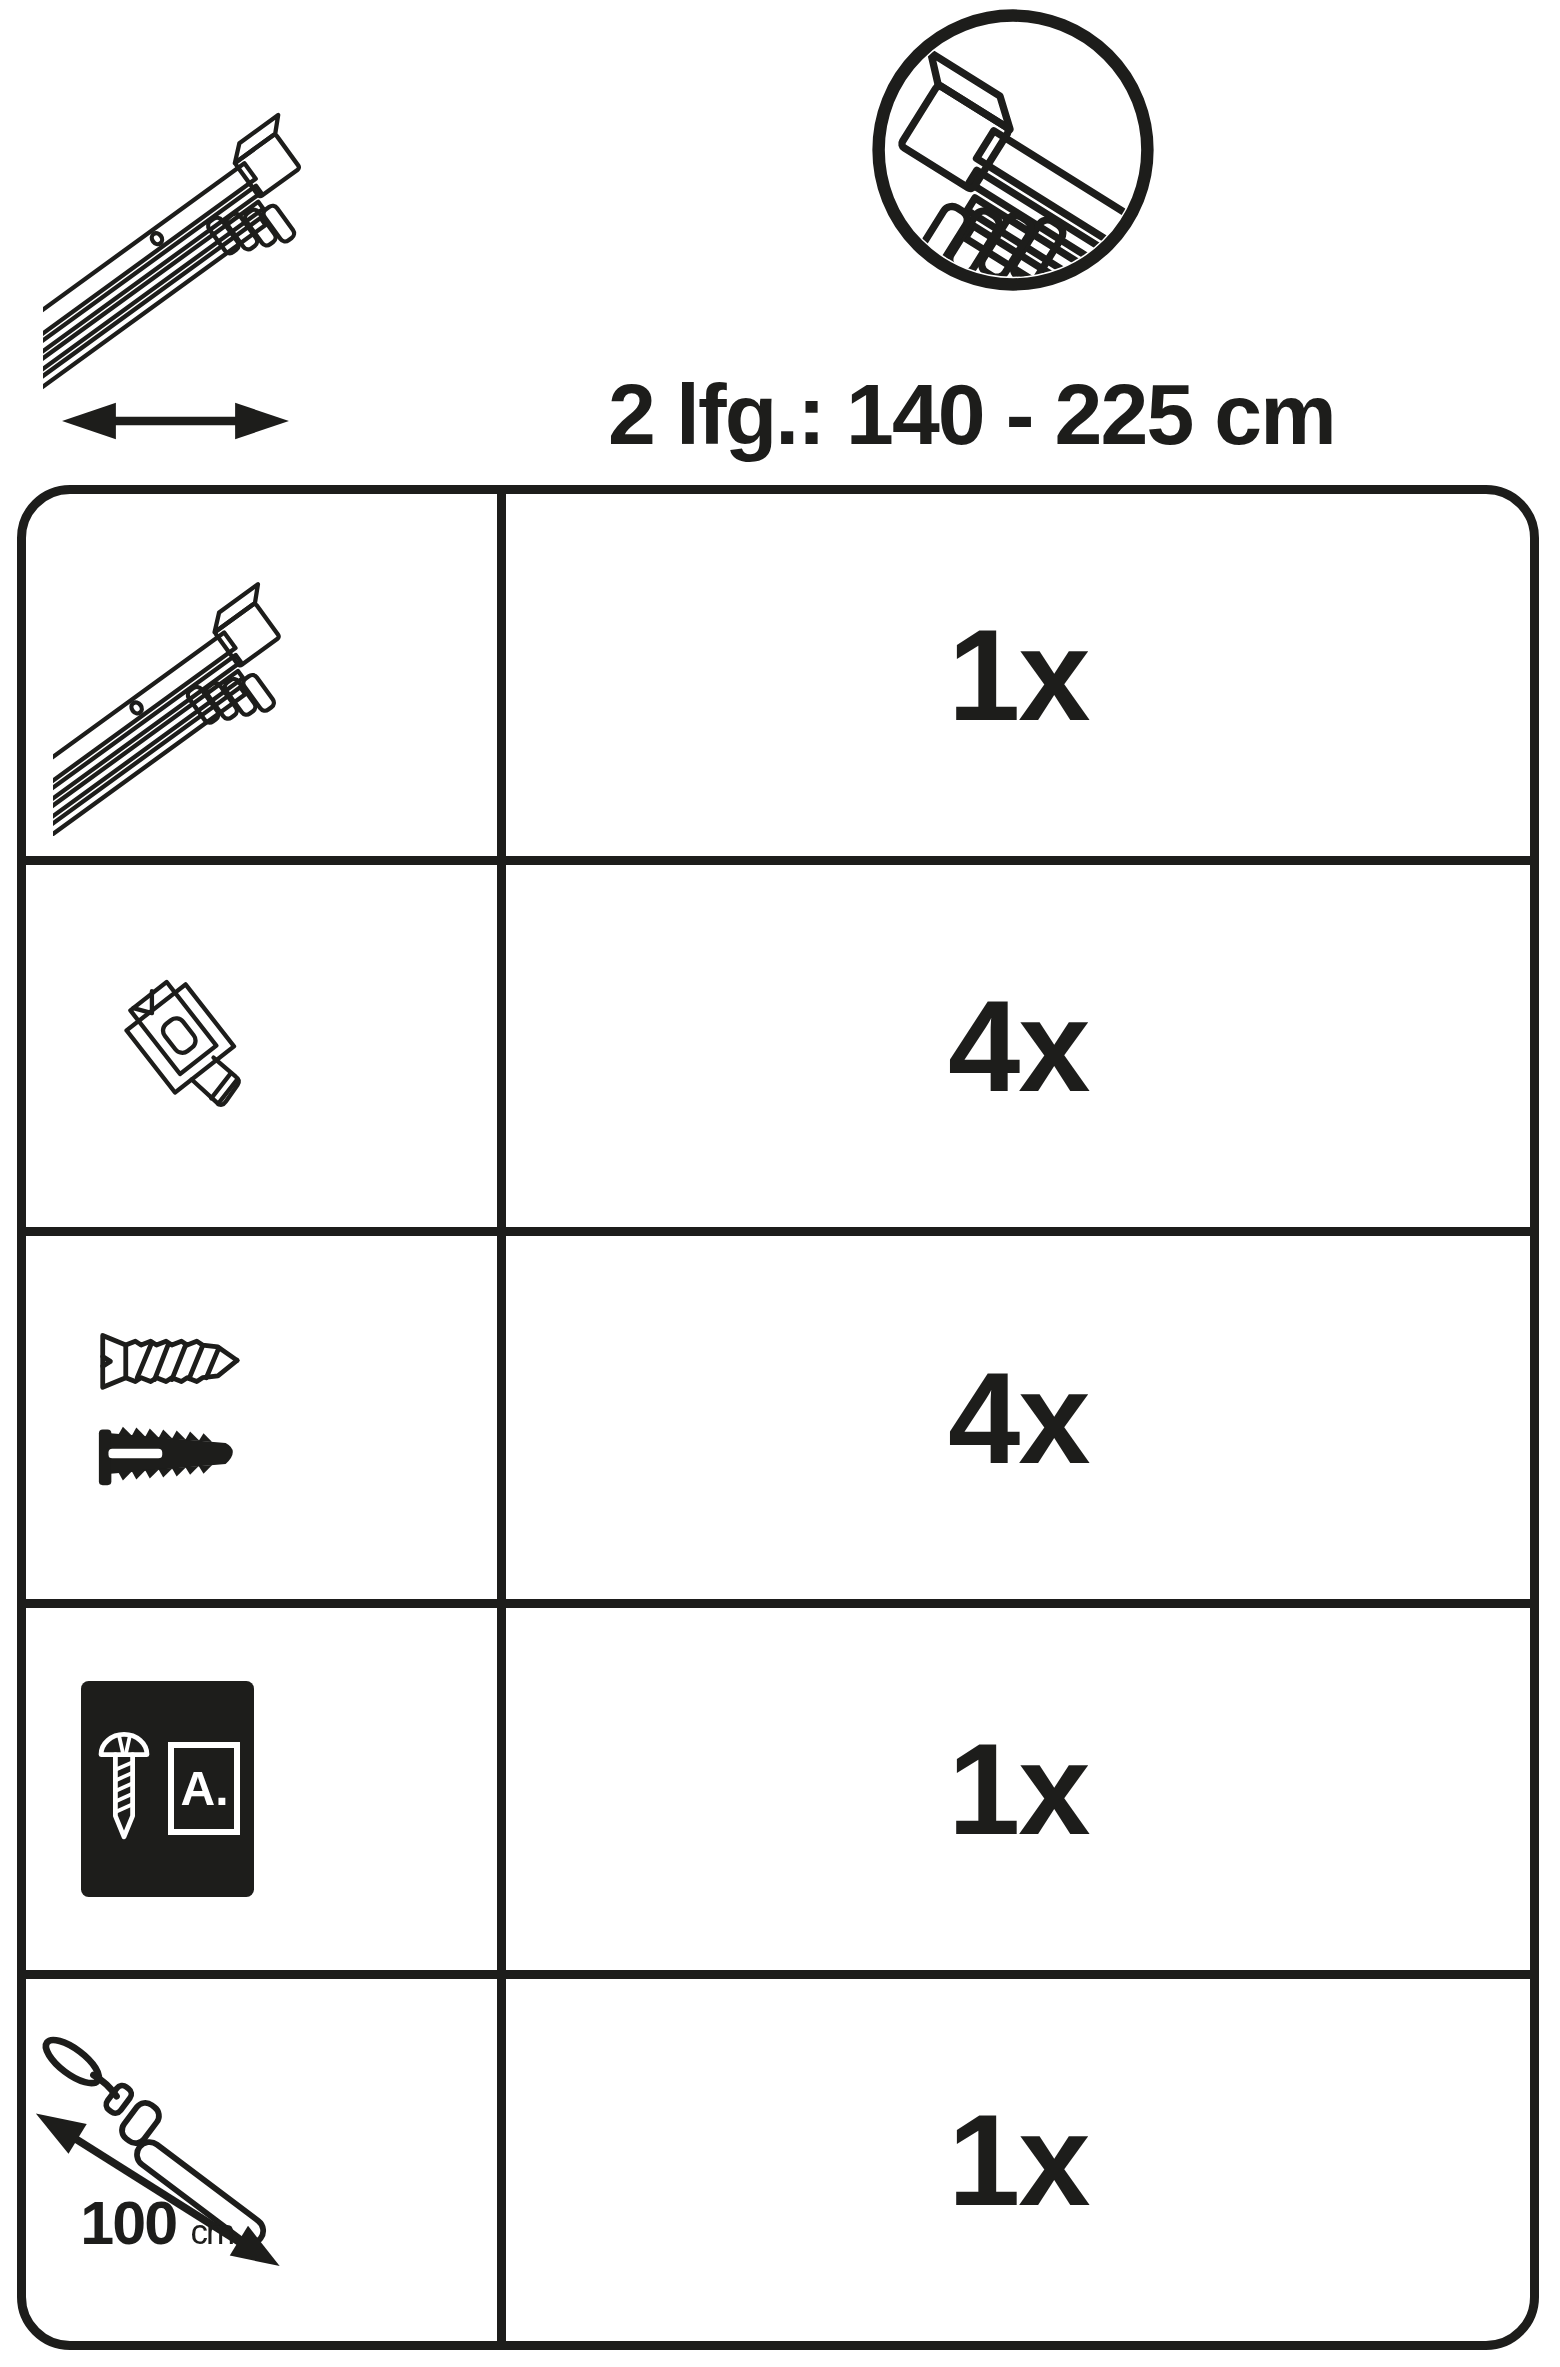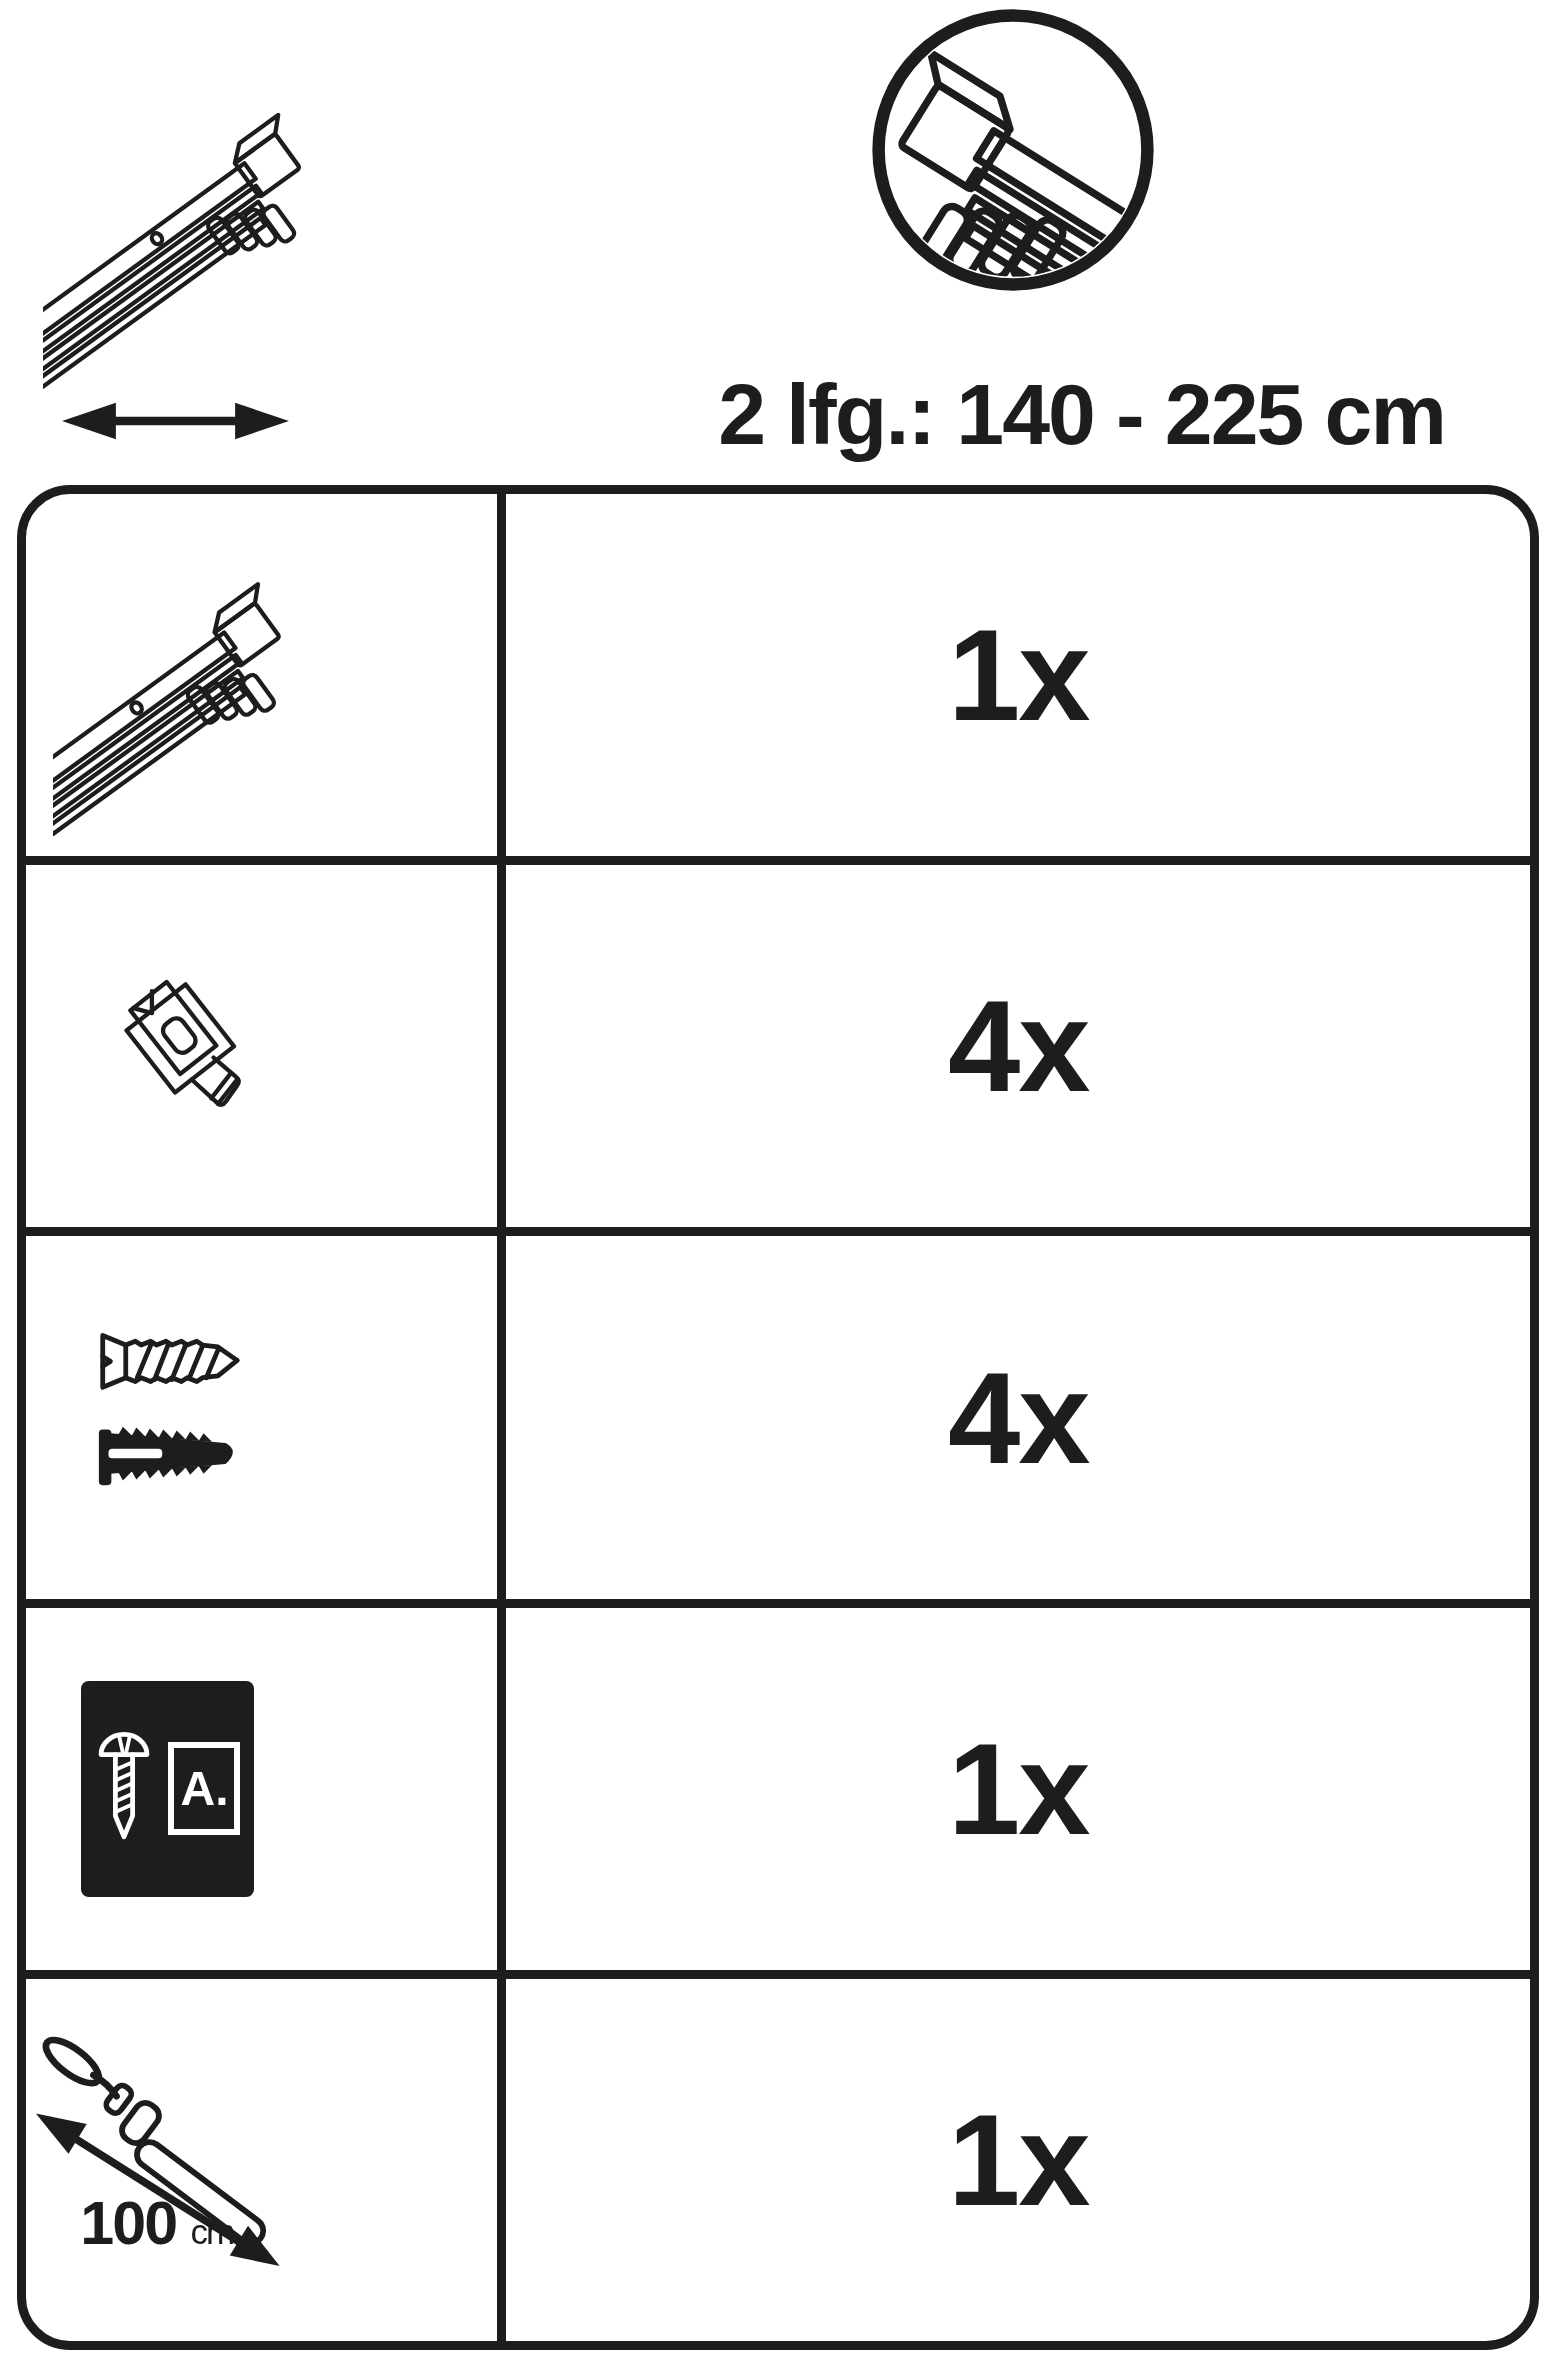--- a/index.html
+++ b/index.html
@@ -7,21 +7,21 @@
     position:relative;width:1560px;height:2367px;background:#fff;overflow:hidden;
     font-family:"Liberation Sans","DejaVu Sans",sans-serif;color:#1d1d1b;
   }
   svg{display:block;}
   .lineart{stroke:#1d1d1b;fill:none;stroke-linejoin:round;stroke-linecap:round;}
   
   #header-track{position:absolute;left:43px;top:72px;}
   #header-arrow{position:absolute;left:60px;top:396px;}
   #detail-circle{position:absolute;left:869px;top:5.8px;}
   #size-label{
-    position:absolute;left:580px;top:365px;width:865px;text-align:right;
+    position:absolute;left:608px;top:365px;width:865px;text-align:left;
     font-size:86px;font-weight:bold;letter-spacing:-1.9px;white-space:nowrap;
   }
   
   #parts-table{
     position:absolute;left:17.3px;top:485px;width:1522px;height:1865px;
     box-sizing:border-box;border:9.6px solid #1d1d1b;border-radius:53px;
     display:flex;flex-direction:column;overflow:hidden;
   }
   .row{flex:1;display:flex;min-height:0;}
   .row + .row{border-top:9.6px solid #1d1d1b;}

